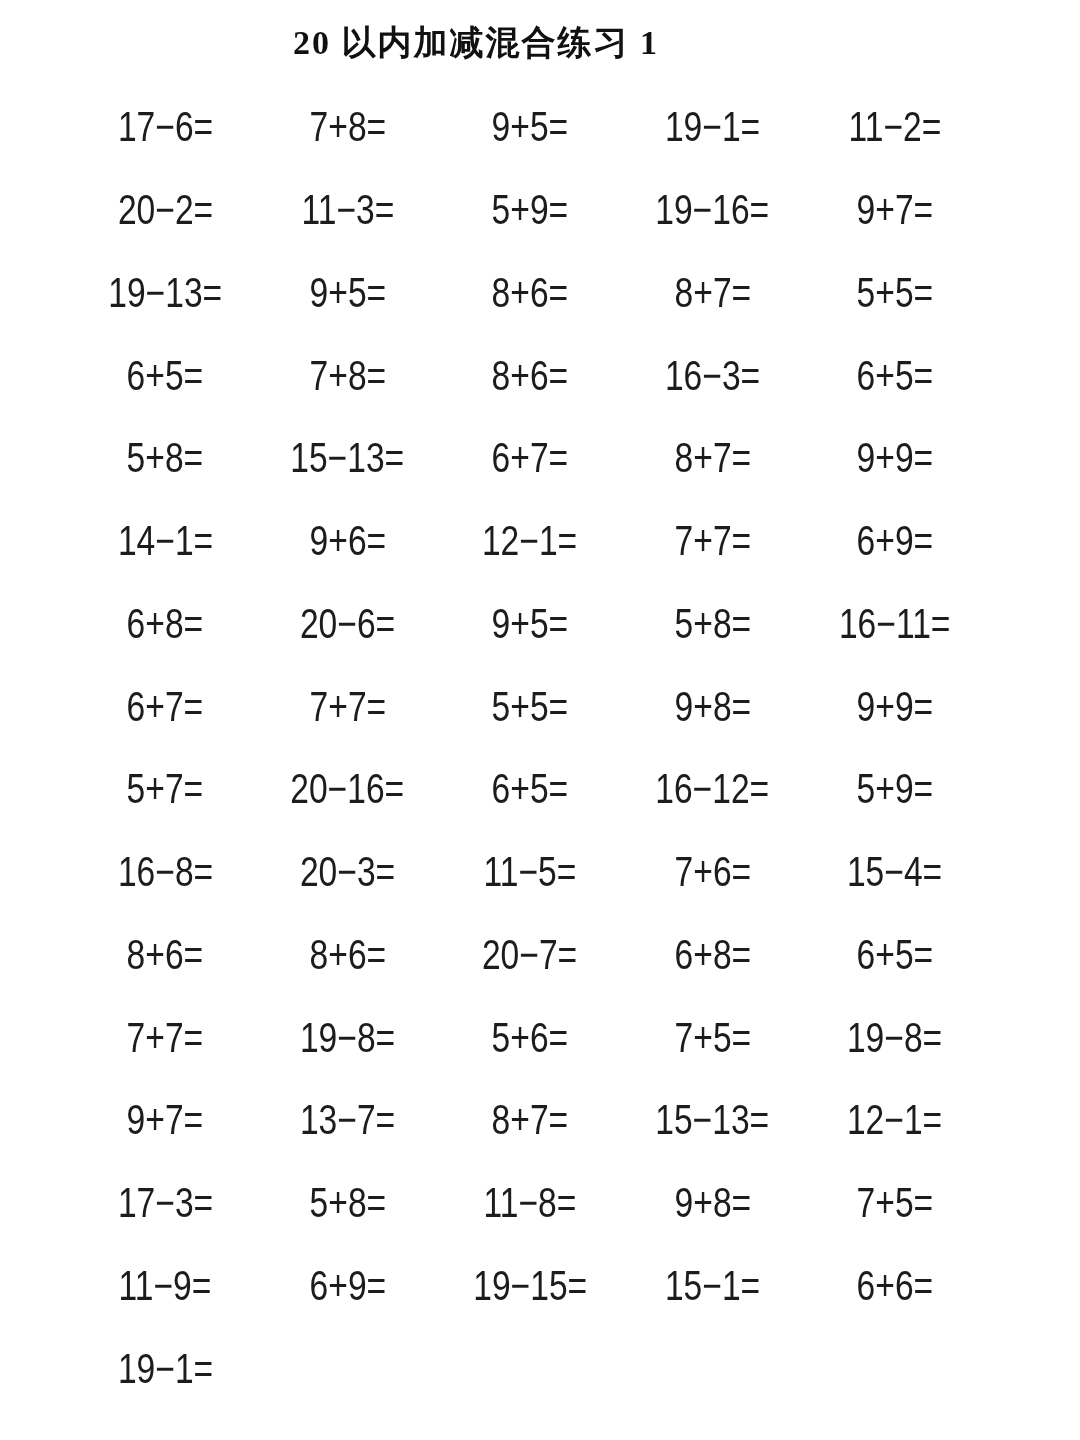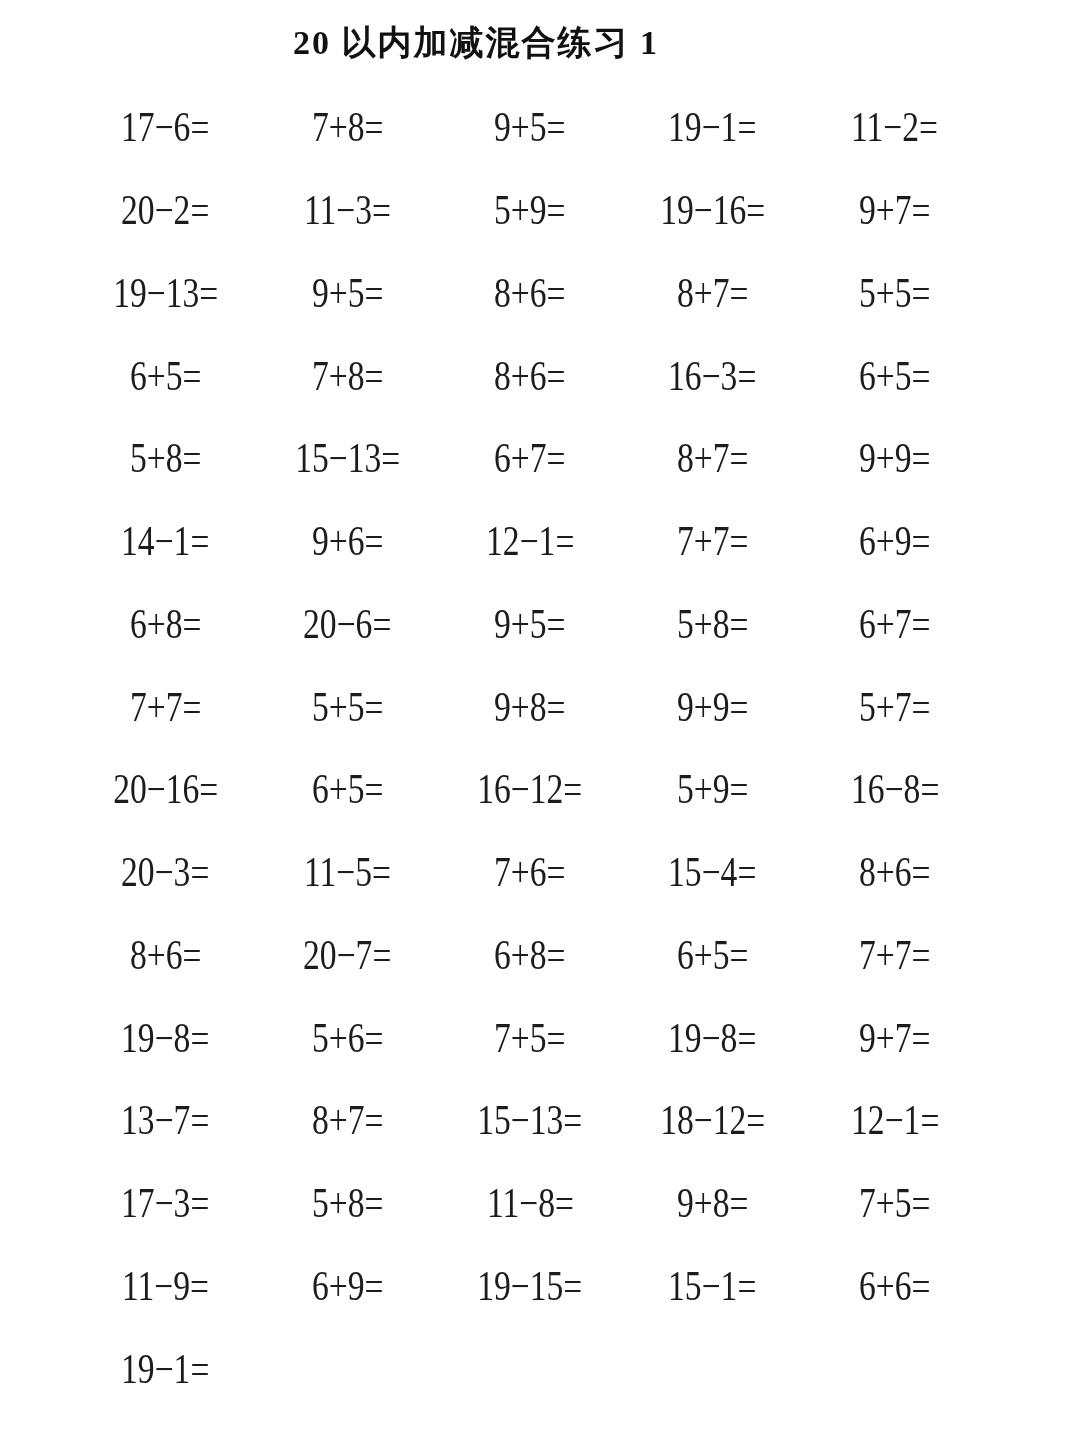--- a/index.html
+++ b/index.html
@@ -31,21 +31,20 @@
     font-family: "Liberation Serif", "DejaVu Serif", serif;
   }
   .grid {
     position: absolute;
     top: 86px;
     left: 74px;
     width: 912px;
     display: grid;
     grid-template-columns: repeat(5, 1fr);
     grid-auto-rows: 82.75px;
-    font-family: Liberation Serif, serif;
   }
   .cell {
     display: flex;
     align-items: center;
     justify-content: center;
     font-size: 42px;
     font-weight: 400;
     color: #1c1c1c;
     white-space: nowrap;
   }
@@ -158,20 +157,23 @@
       <div class="cell">
         <span>20−6=</span>
       </div>
       <div class="cell">
         <span>9+5=</span>
       </div>
       <div class="cell">
         <span>5+8=</span>
       </div>
       <div class="cell">
+        <span>16−11=</span>
+      </div>
+      <div class="cell">
         <span>6+7=</span>
       </div>
       <div class="cell">
         <span>7+7=</span>
       </div>
       <div class="cell">
         <span>5+5=</span>
       </div>
       <div class="cell">
         <span>9+8=</span>
@@ -243,23 +245,20 @@
         <span>9+7=</span>
       </div>
       <div class="cell">
         <span>13−7=</span>
       </div>
       <div class="cell">
         <span>8+7=</span>
       </div>
       <div class="cell">
         <span>15−13=</span>
-      </div>
-      <div class="cell">
-        <span>18−12=</span>
       </div>
       <div class="cell">
         <span>12−1=</span>
       </div>
       <div class="cell">
         <span>17−3=</span>
       </div>
       <div class="cell">
         <span>5+8=</span>
       </div>

